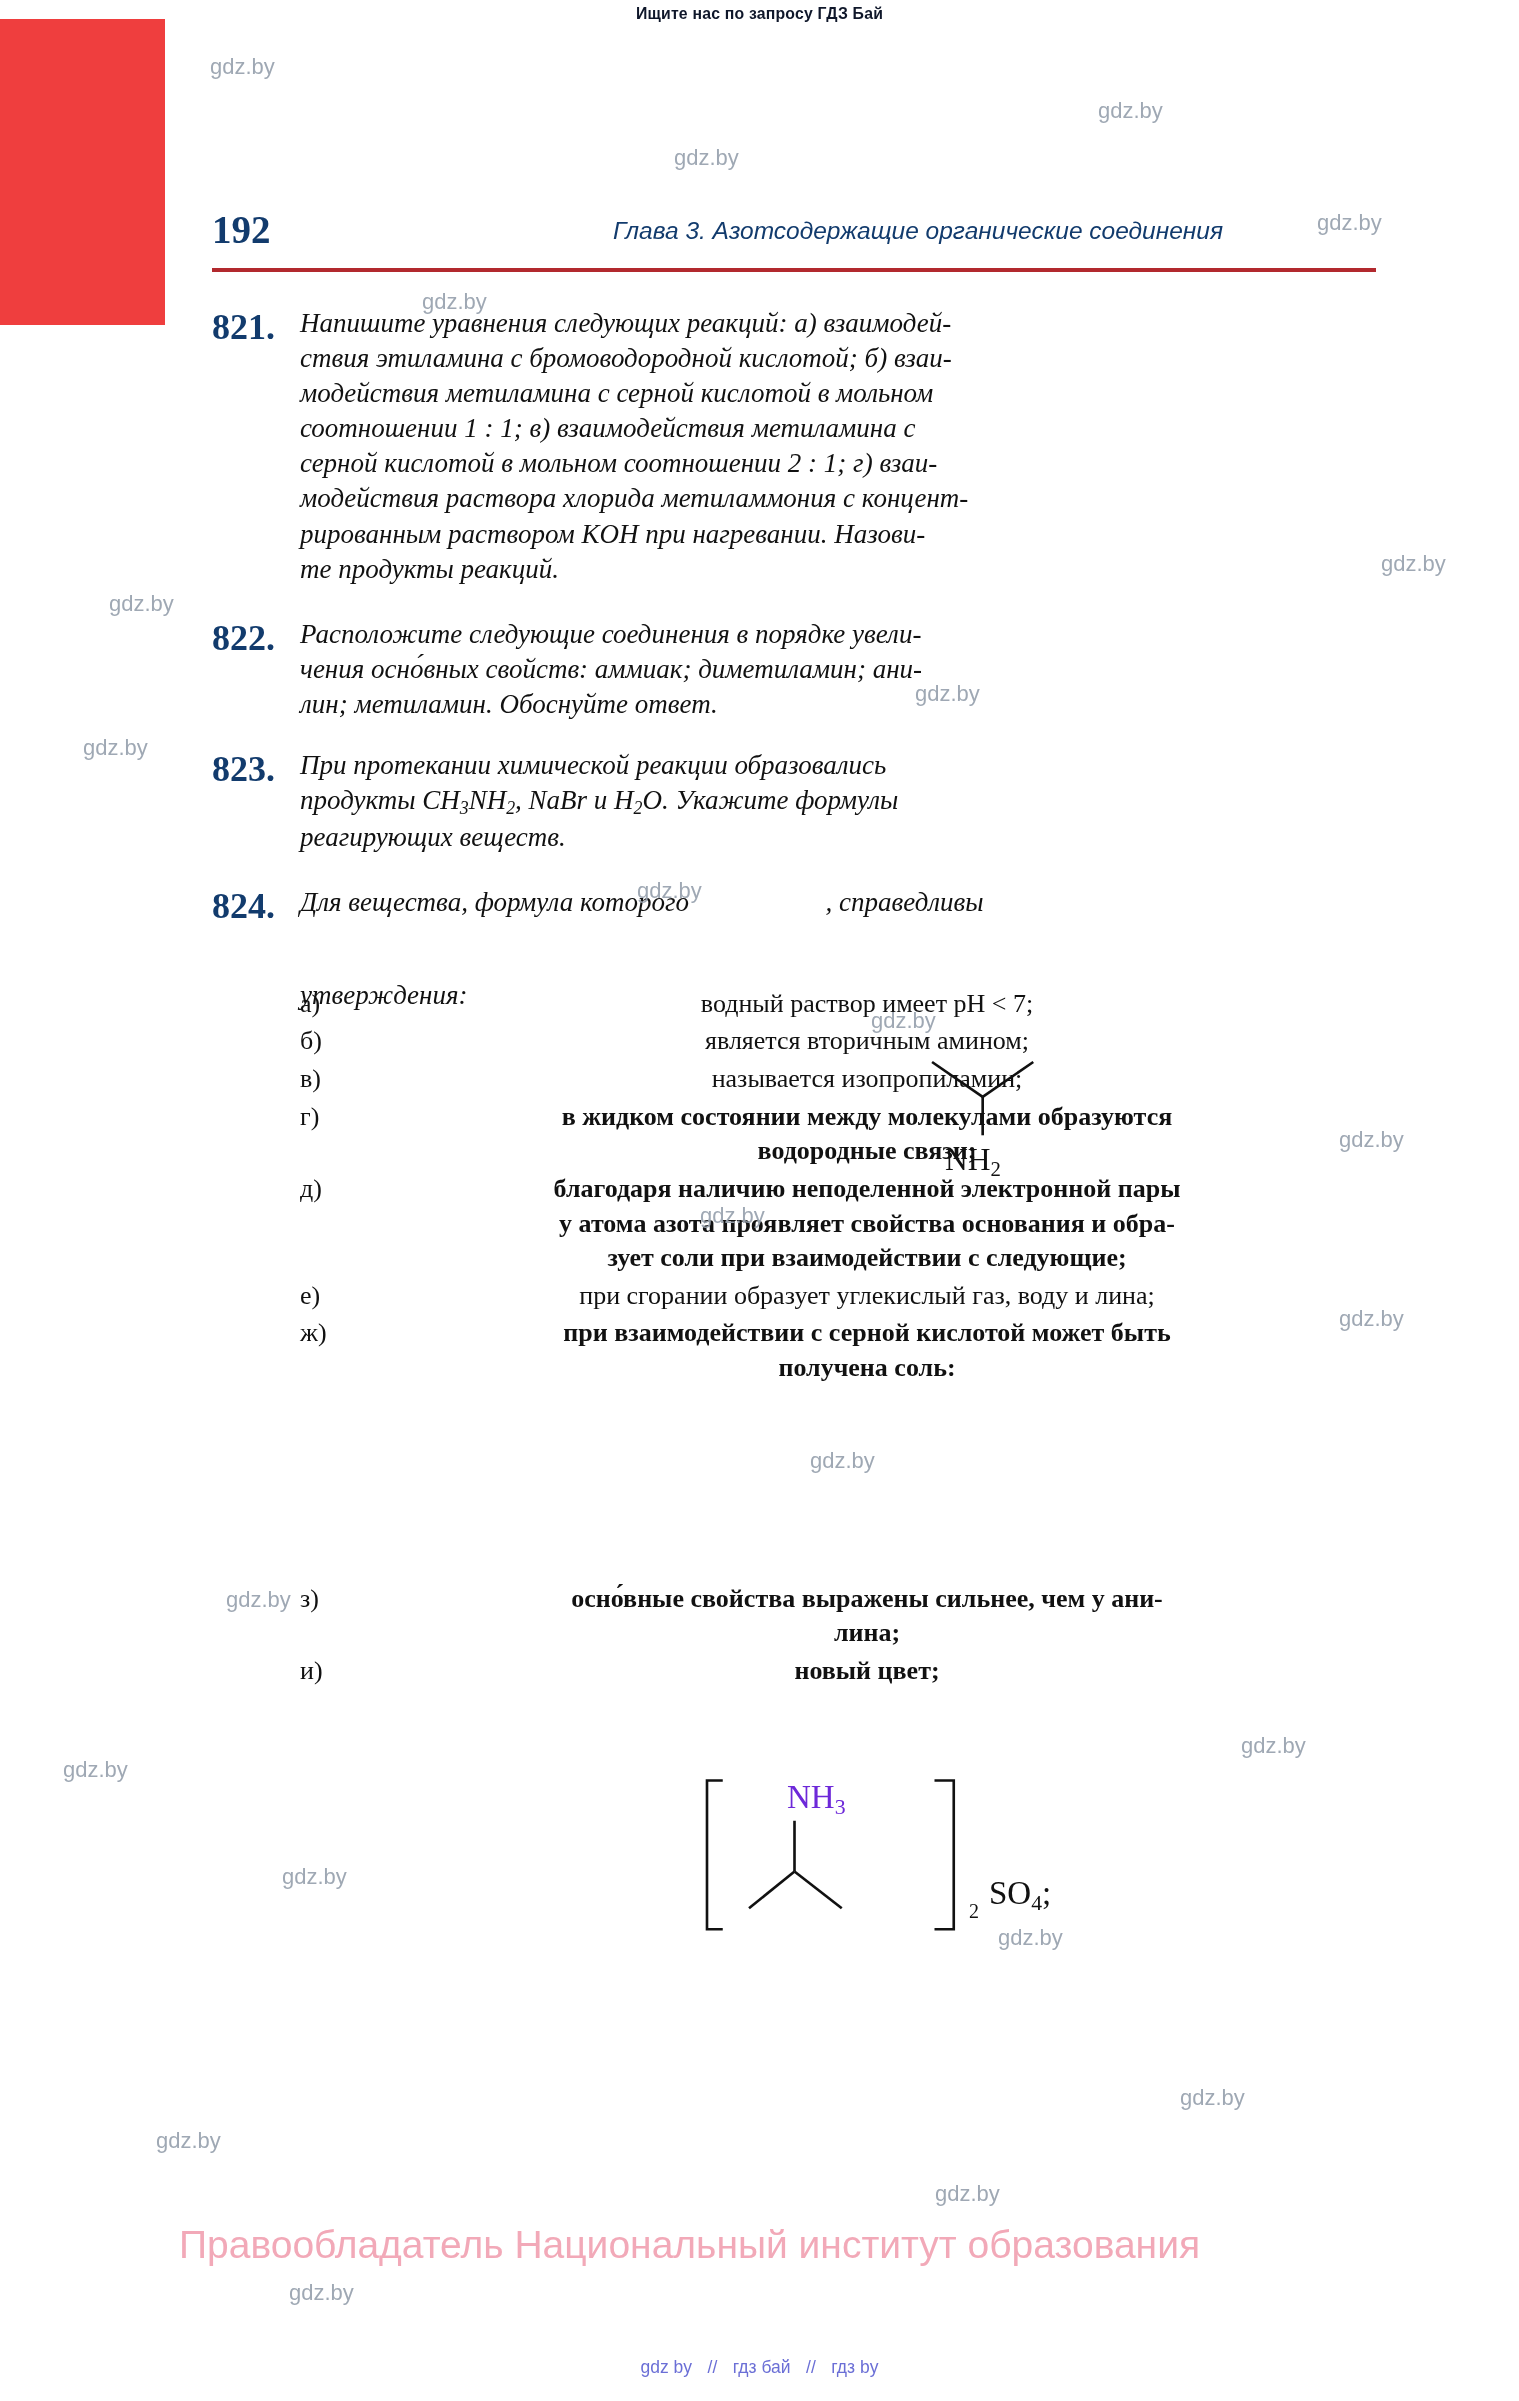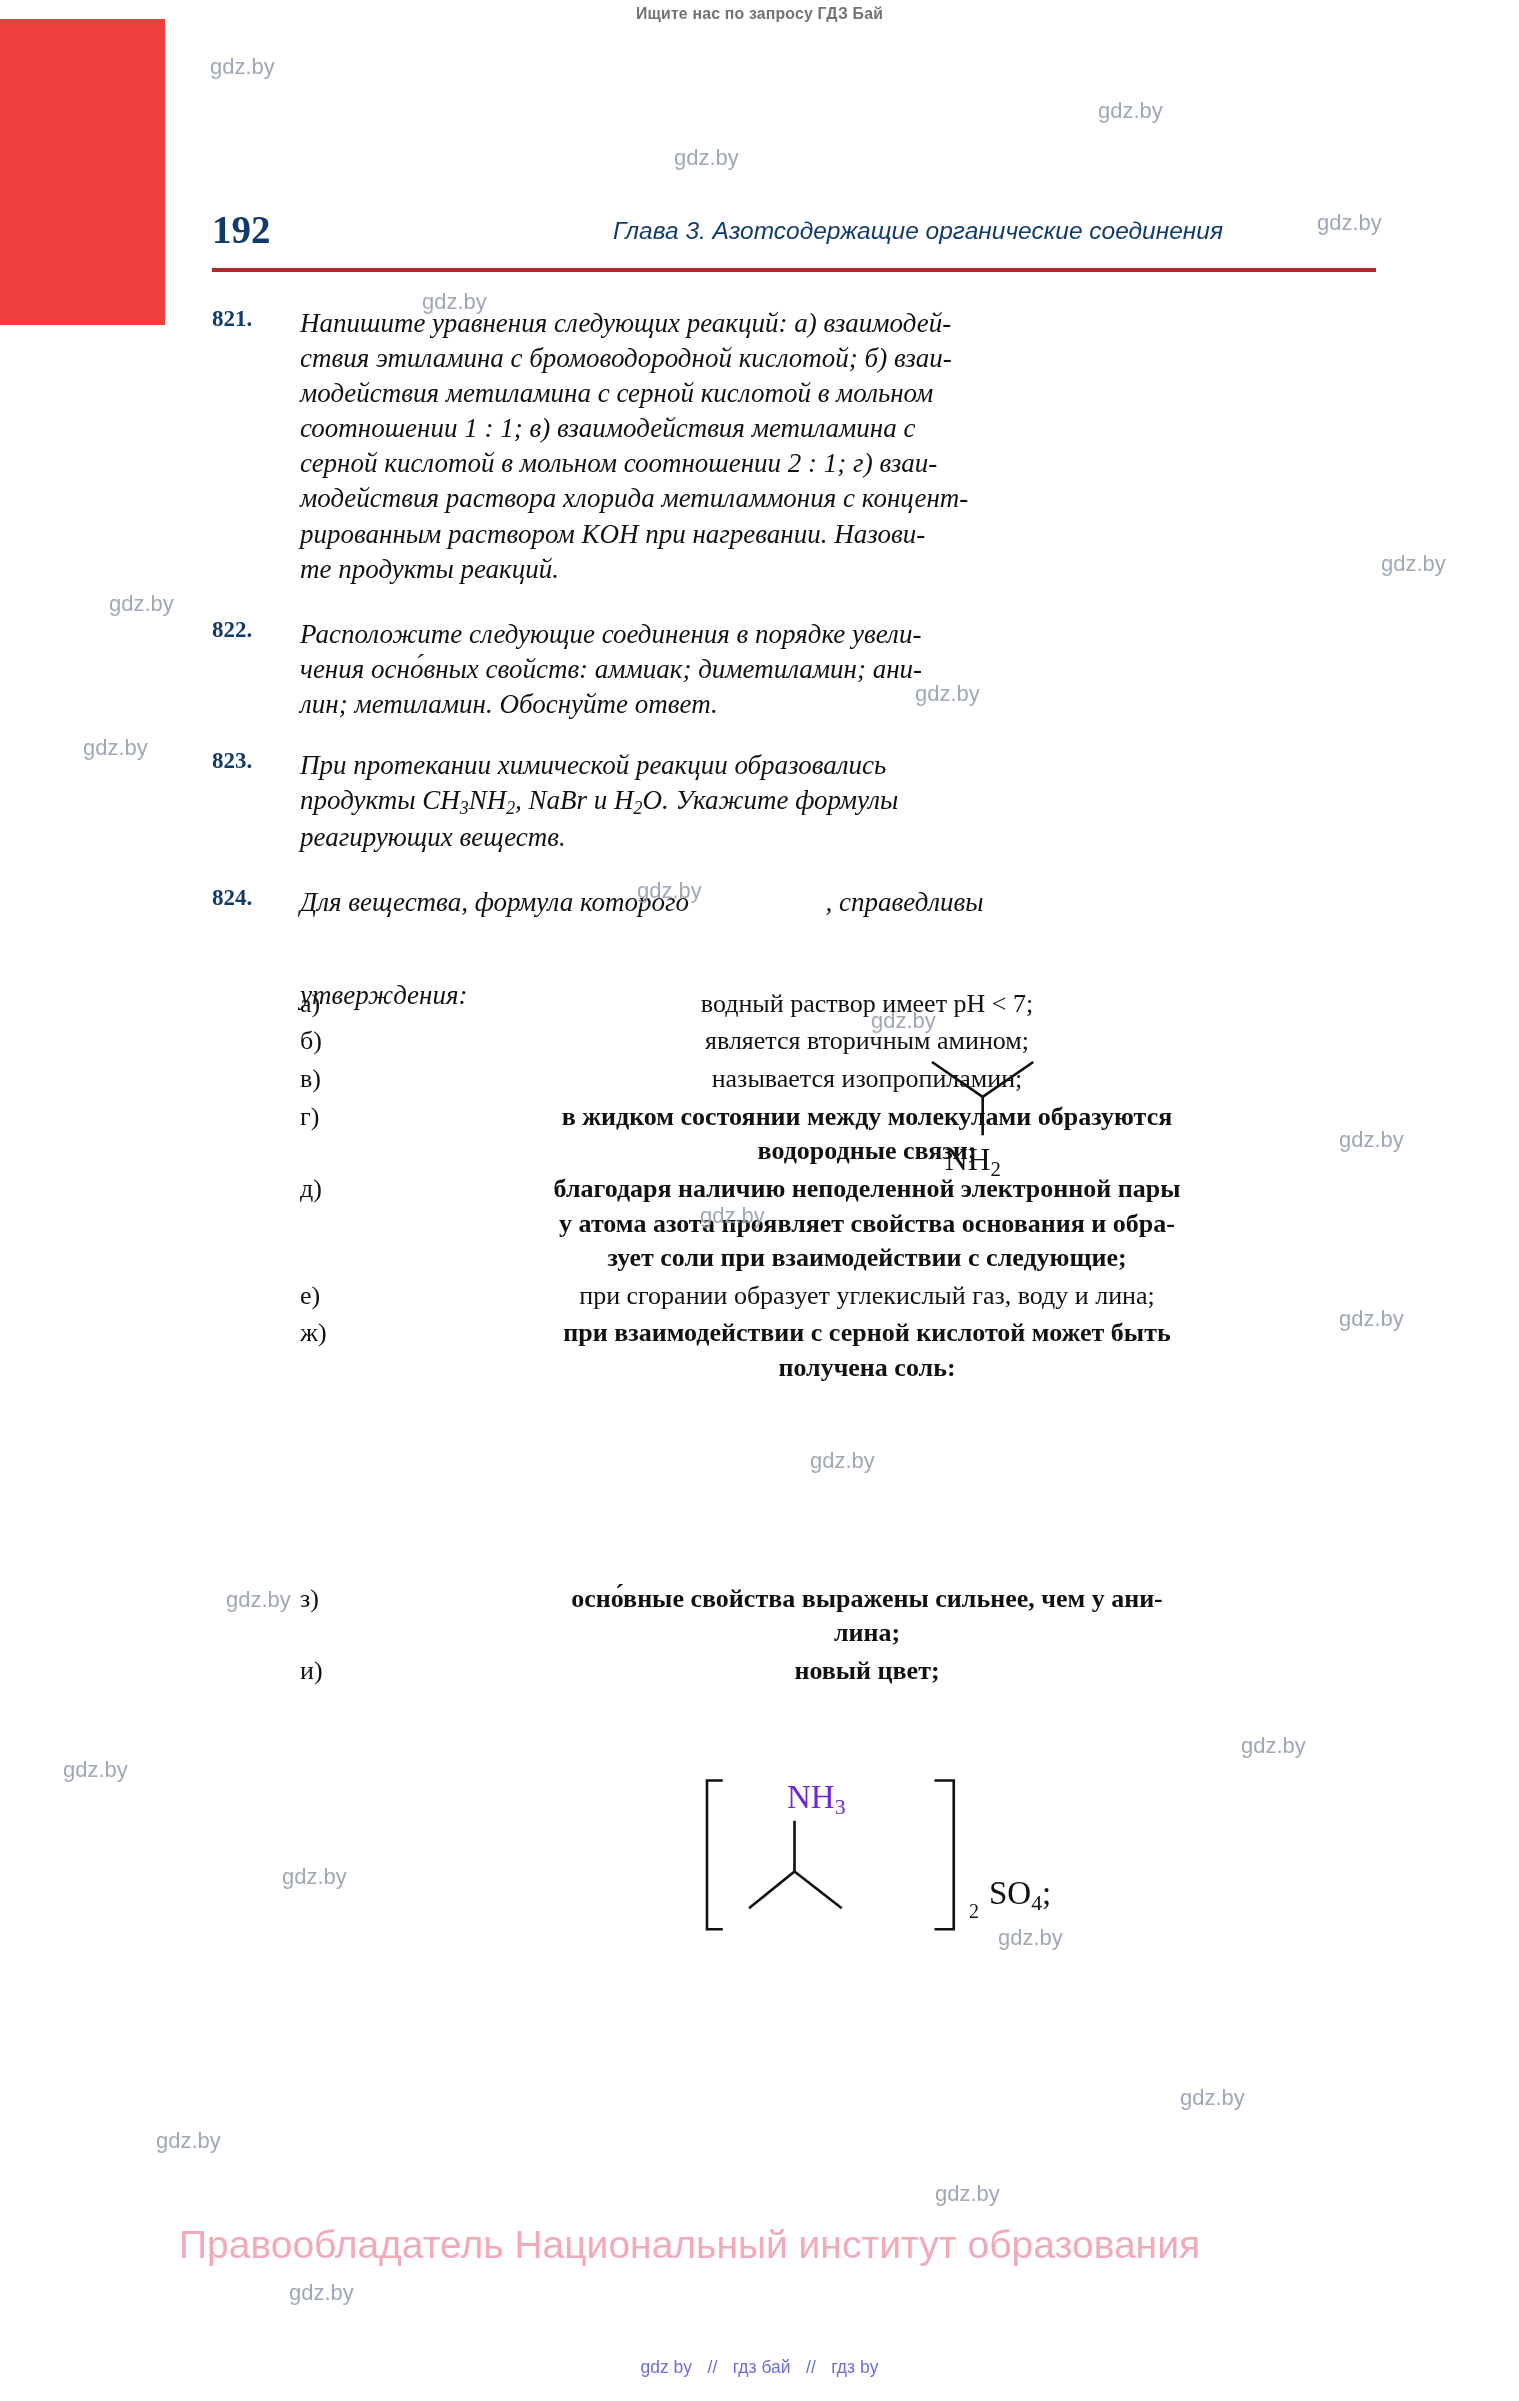--- a/index.html
+++ b/index.html
@@ -9,21 +9,21 @@
     font-family:"Liberation Serif", serif;
     position:relative;
     overflow:hidden;
   }
   
   .top-banner {
     position:absolute; top:5.3px; left:0; width:100%;
     text-align:center;
     font-family:"Liberation Sans", sans-serif;
     font-size:15.8px; font-weight:bold;
-    color:#737373;
+    color:#0f172a;
     letter-spacing:0.2px;
   }
   
   .red-block {
     position:absolute; left:0; top:19px;
     width:165px; height:306px;
     background:#ef3e3e;
   }
   
   .page-number {
@@ -41,21 +41,21 @@
     position:absolute; left:212px; top:268px;
     width:1164px; height:3.5px; background:#b2292e;
   }
   
   .content { position:absolute; left:212px; top:306px; width:1173px; }
 
   .task { position:relative; margin-bottom:19px; }
   .task-num {
     position:absolute; left:0; top:0;
     width:74px; text-align:left;
-    font-size:23px; font-weight:bold; color:#123b6d;
+    font-size:36px; font-weight:bold; color:#123b6d;
     font-family:"Liberation Serif", serif;
   }
   .task-body {
     margin-left:88px;
     font-size:27px;
     line-height:1.30;
     color:#111;
     text-align:justify;
   }
   .task-body.italic { font-style:italic; }

